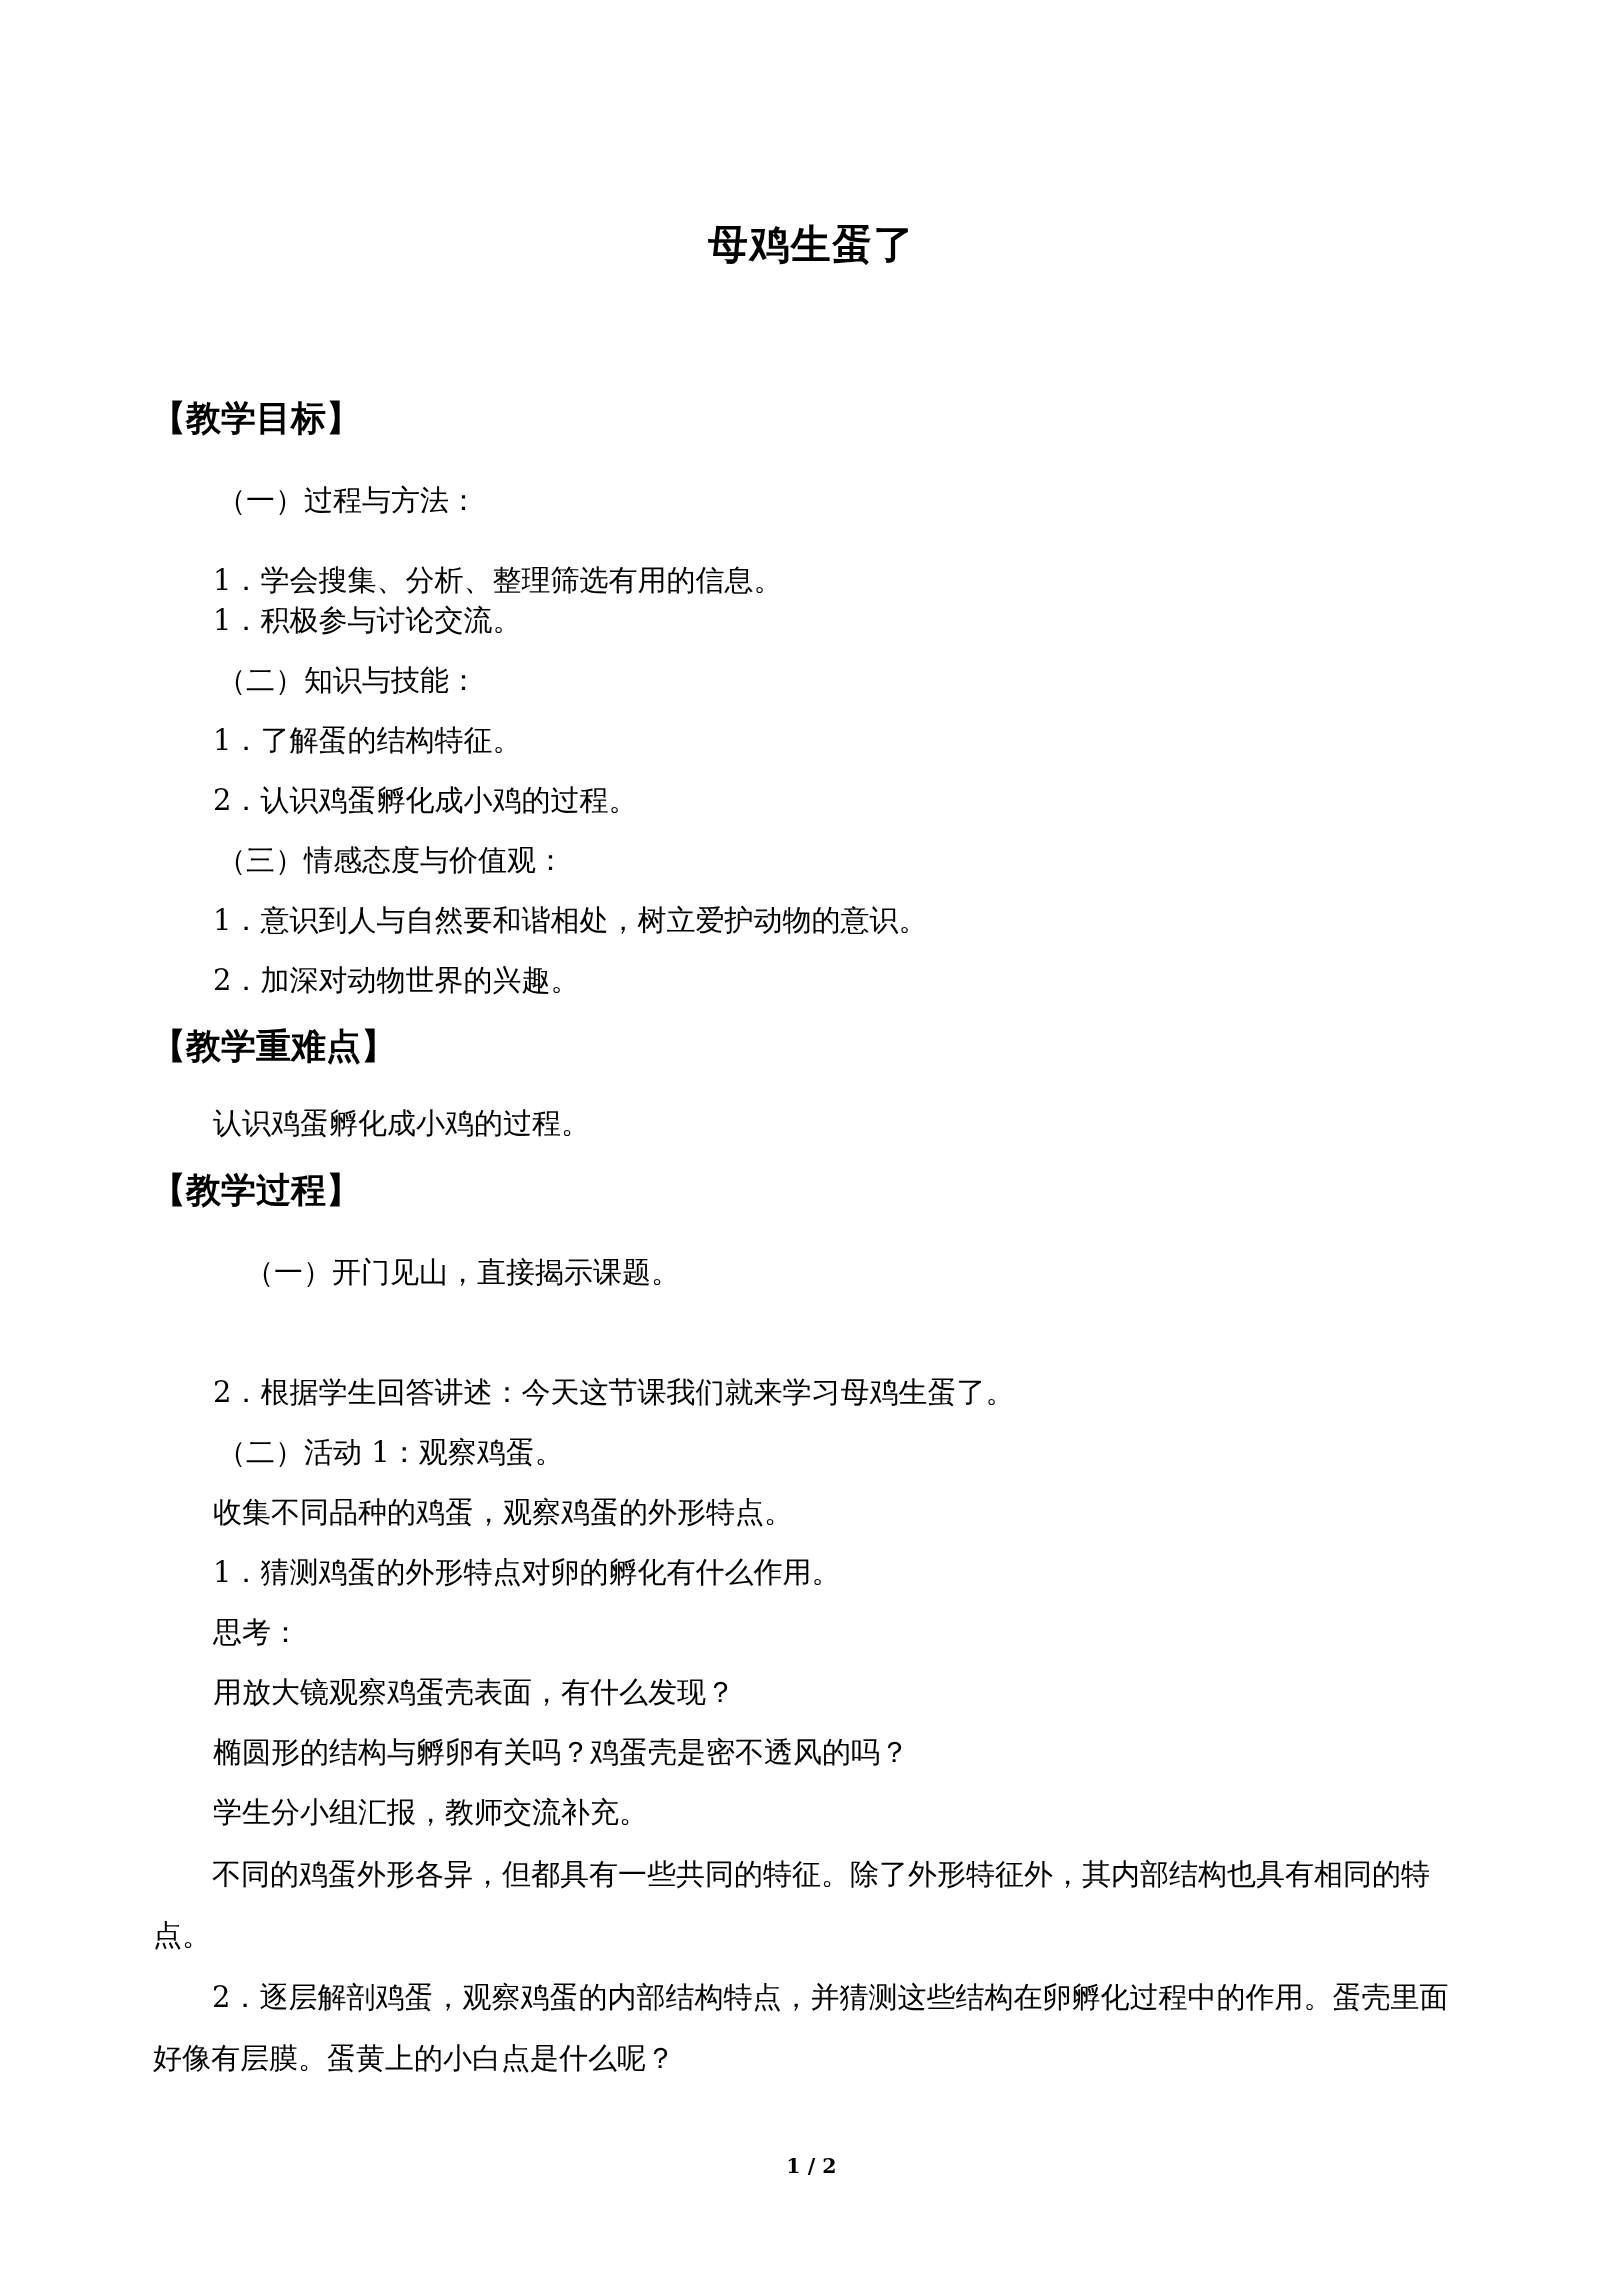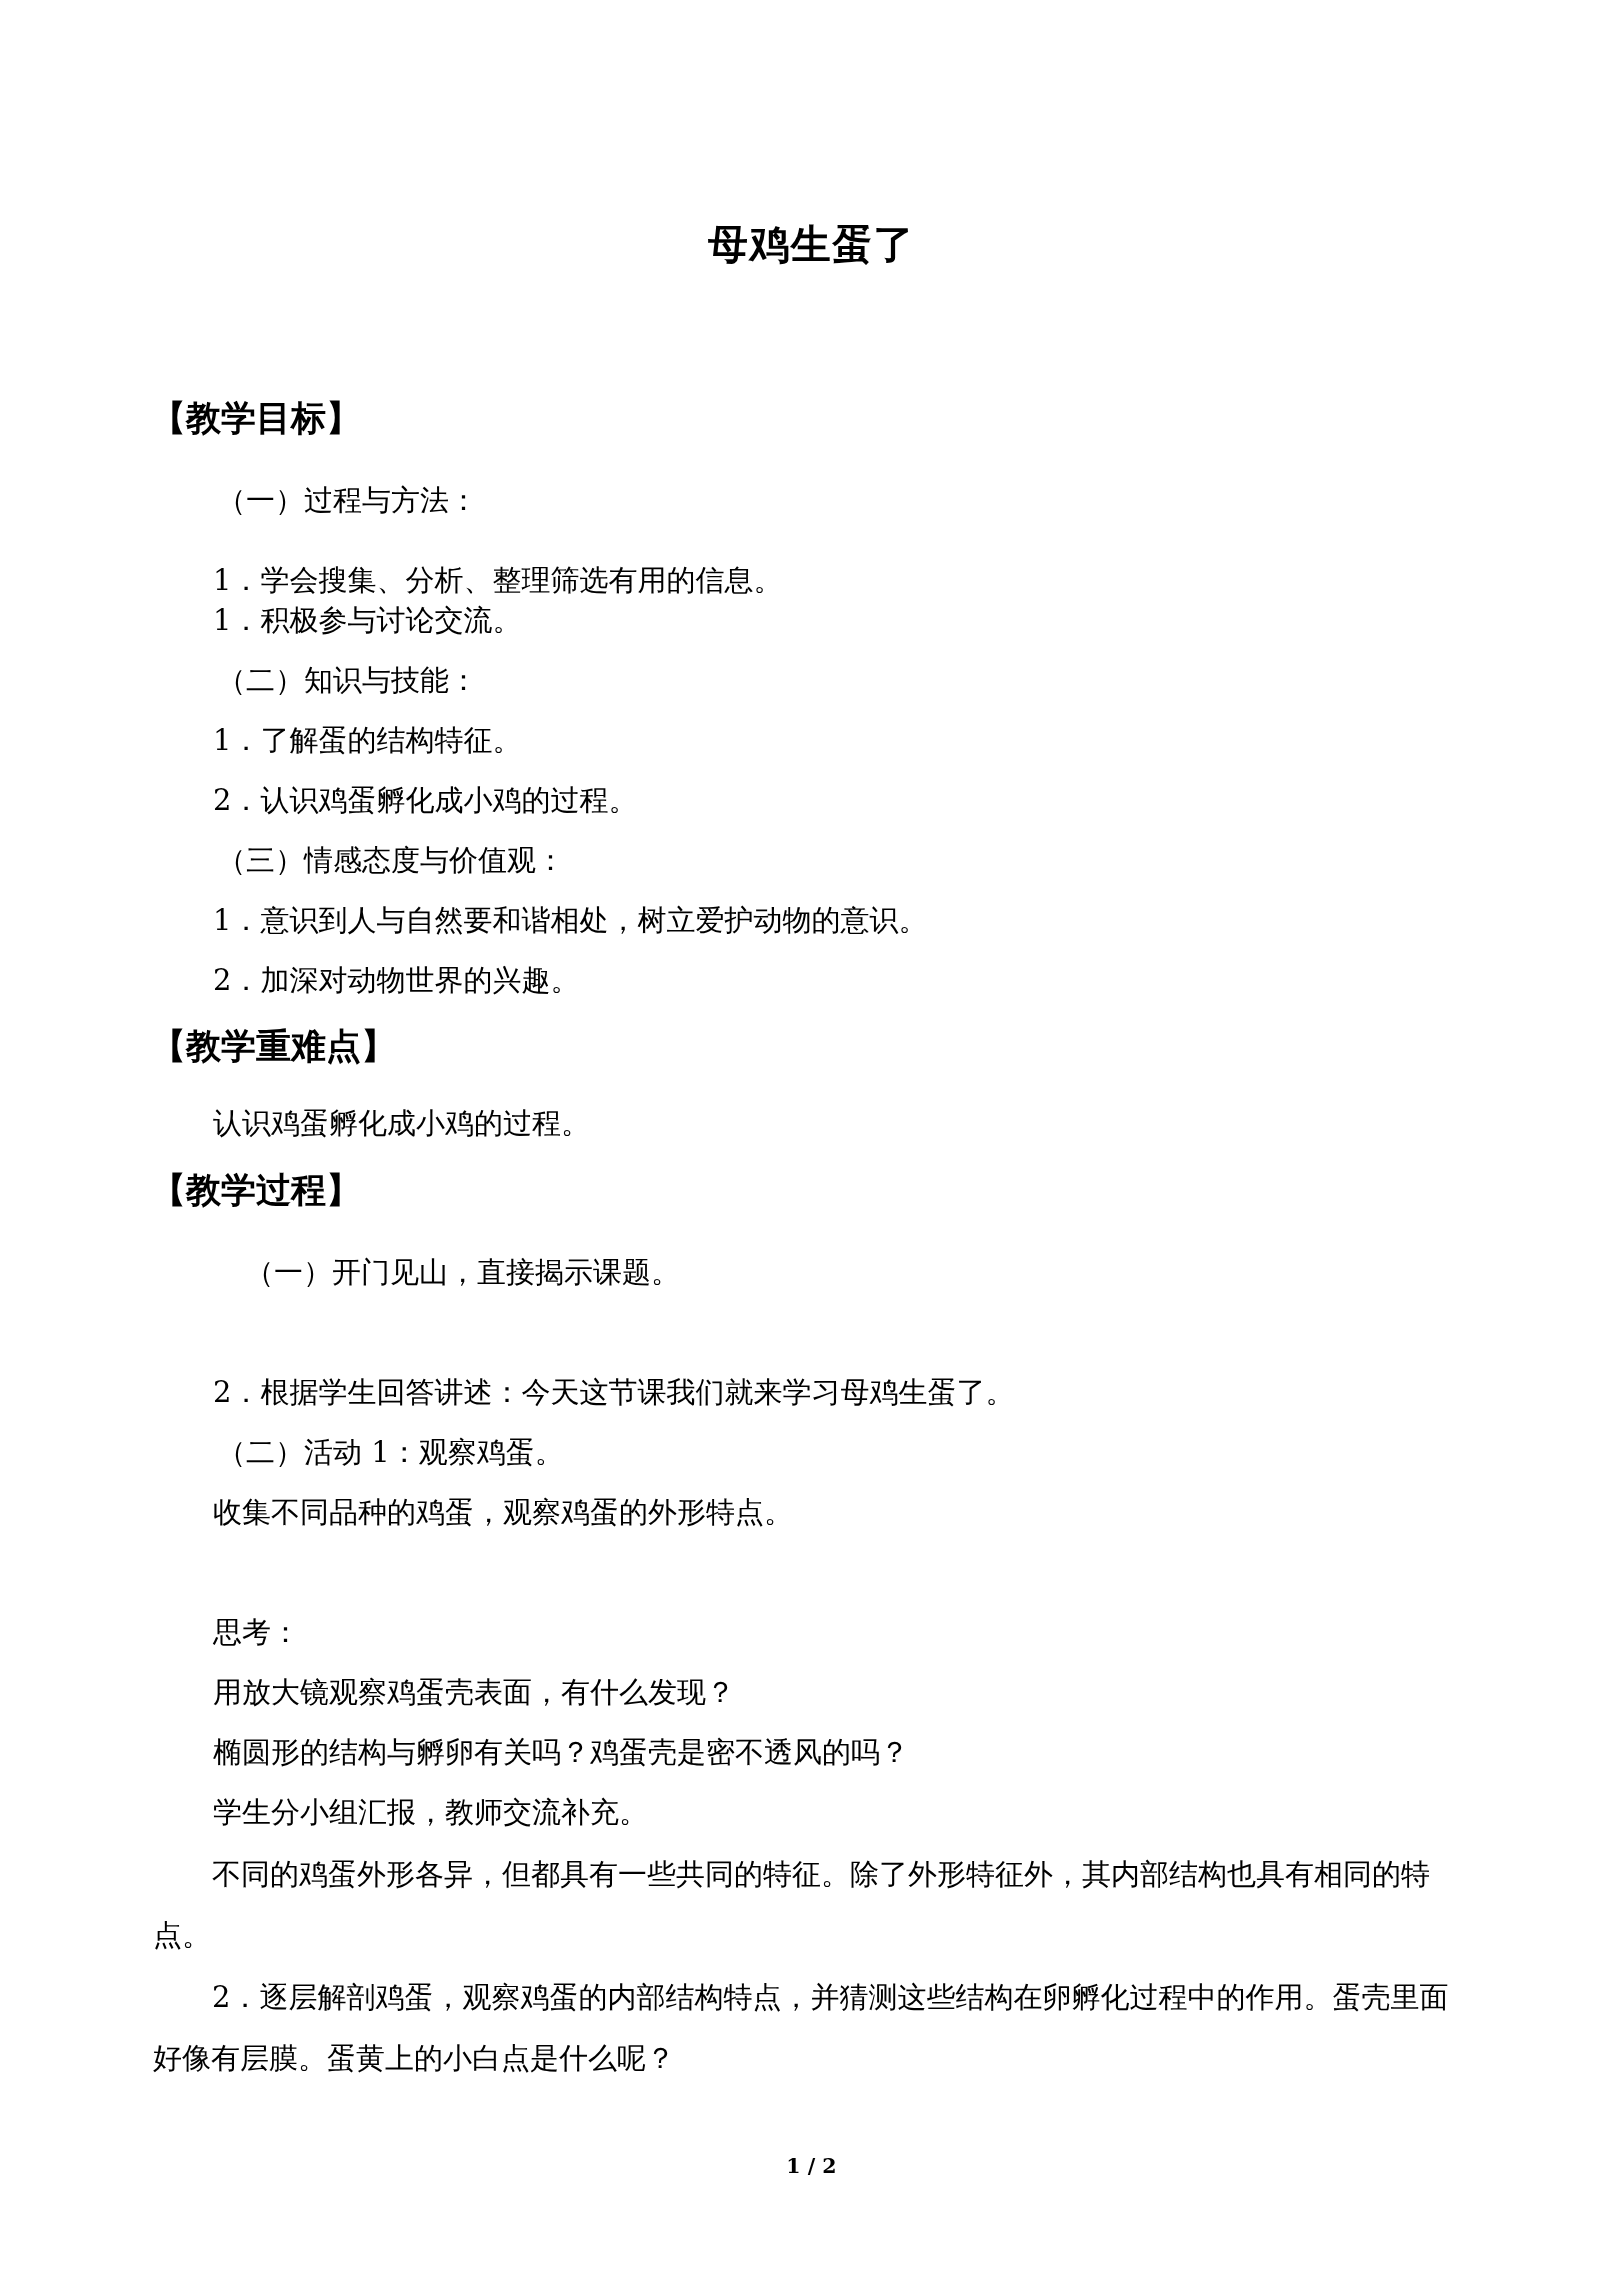--- a/index.html
+++ b/index.html
@@ -35,20 +35,21 @@
   <div class="l" style="top:961px;">2．加深对动物世界的兴趣。</div>
 
   <div class="h" style="top:1023px;">【教学重难点】</div>
   <div class="l" style="top:1104px;">认识鸡蛋孵化成小鸡的过程。</div>
 
   <div class="h" style="top:1167px;">【教学过程】</div>
   <div class="l sub" style="top:1253px;margin-left:28px;">（一）开门见山，直接揭示课题。</div>
   <div class="l" style="top:1373px;">2．根据学生回答讲述：今天这节课我们就来学习母鸡生蛋了。</div>
   <div class="l sub" style="top:1433px;">（二）活动 1：观察鸡蛋。</div>
   <div class="l" style="top:1493px;">收集不同品种的鸡蛋，观察鸡蛋的外形特点。</div>
+  <div class="l" style="top:1553px;">1．猜测鸡蛋的外形特点对卵的孵化有什么作用。</div>
   <div class="l" style="top:1613px;">思考：</div>
   <div class="l" style="top:1673px;">用放大镜观察鸡蛋壳表面，有什么发现？</div>
   <div class="l" style="top:1733px;">椭圆形的结构与孵卵有关吗？鸡蛋壳是密不透风的吗？</div>
   <div class="l" style="top:1793px;">学生分小组汇报，教师交流补充。</div>
 
   <div class="para" style="top:1844px;">不同的鸡蛋外形各异，但都具有一些共同的特征。除了外形特征外，其内部结构也具有相同的特点。</div>
   <div class="para" style="top:1967px;">2．逐层解剖鸡蛋，观察鸡蛋的内部结构特点，并猜测这些结构在卵孵化过程中的作用。蛋壳里面好像有层膜。蛋黄上的小白点是什么呢？</div>
 
   <div class="footer">1 / 2</div>
 </div>

